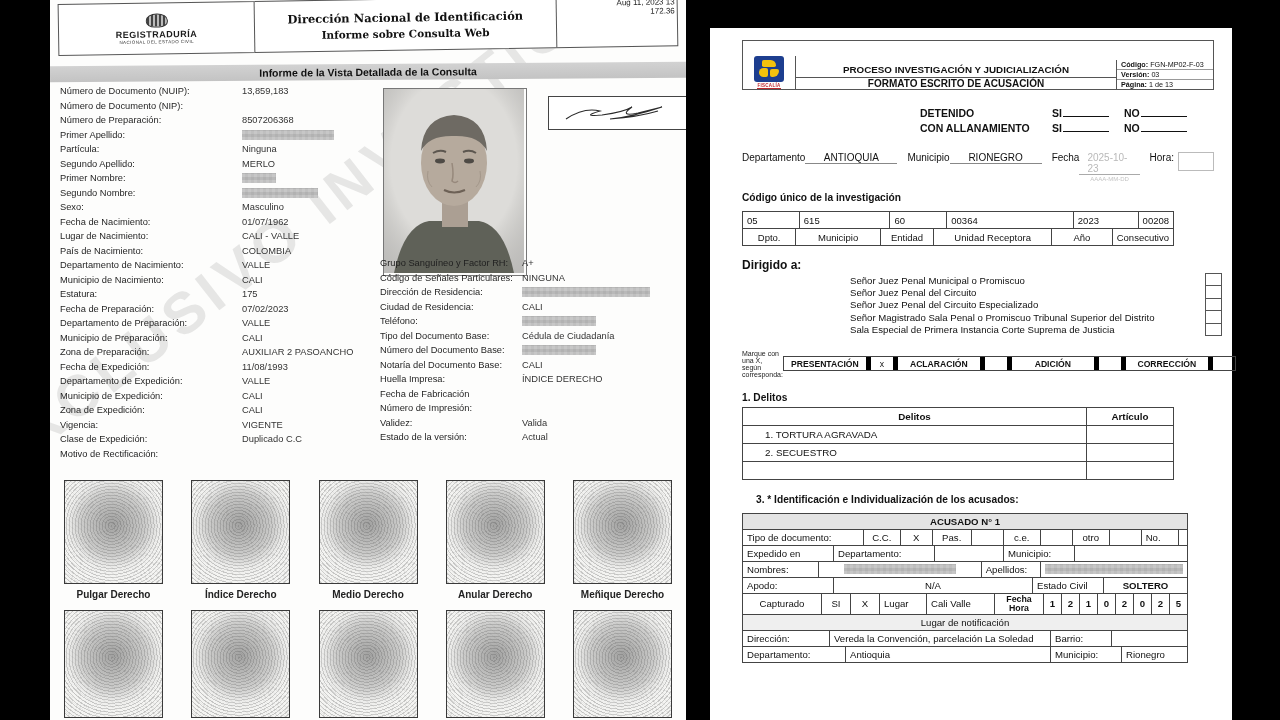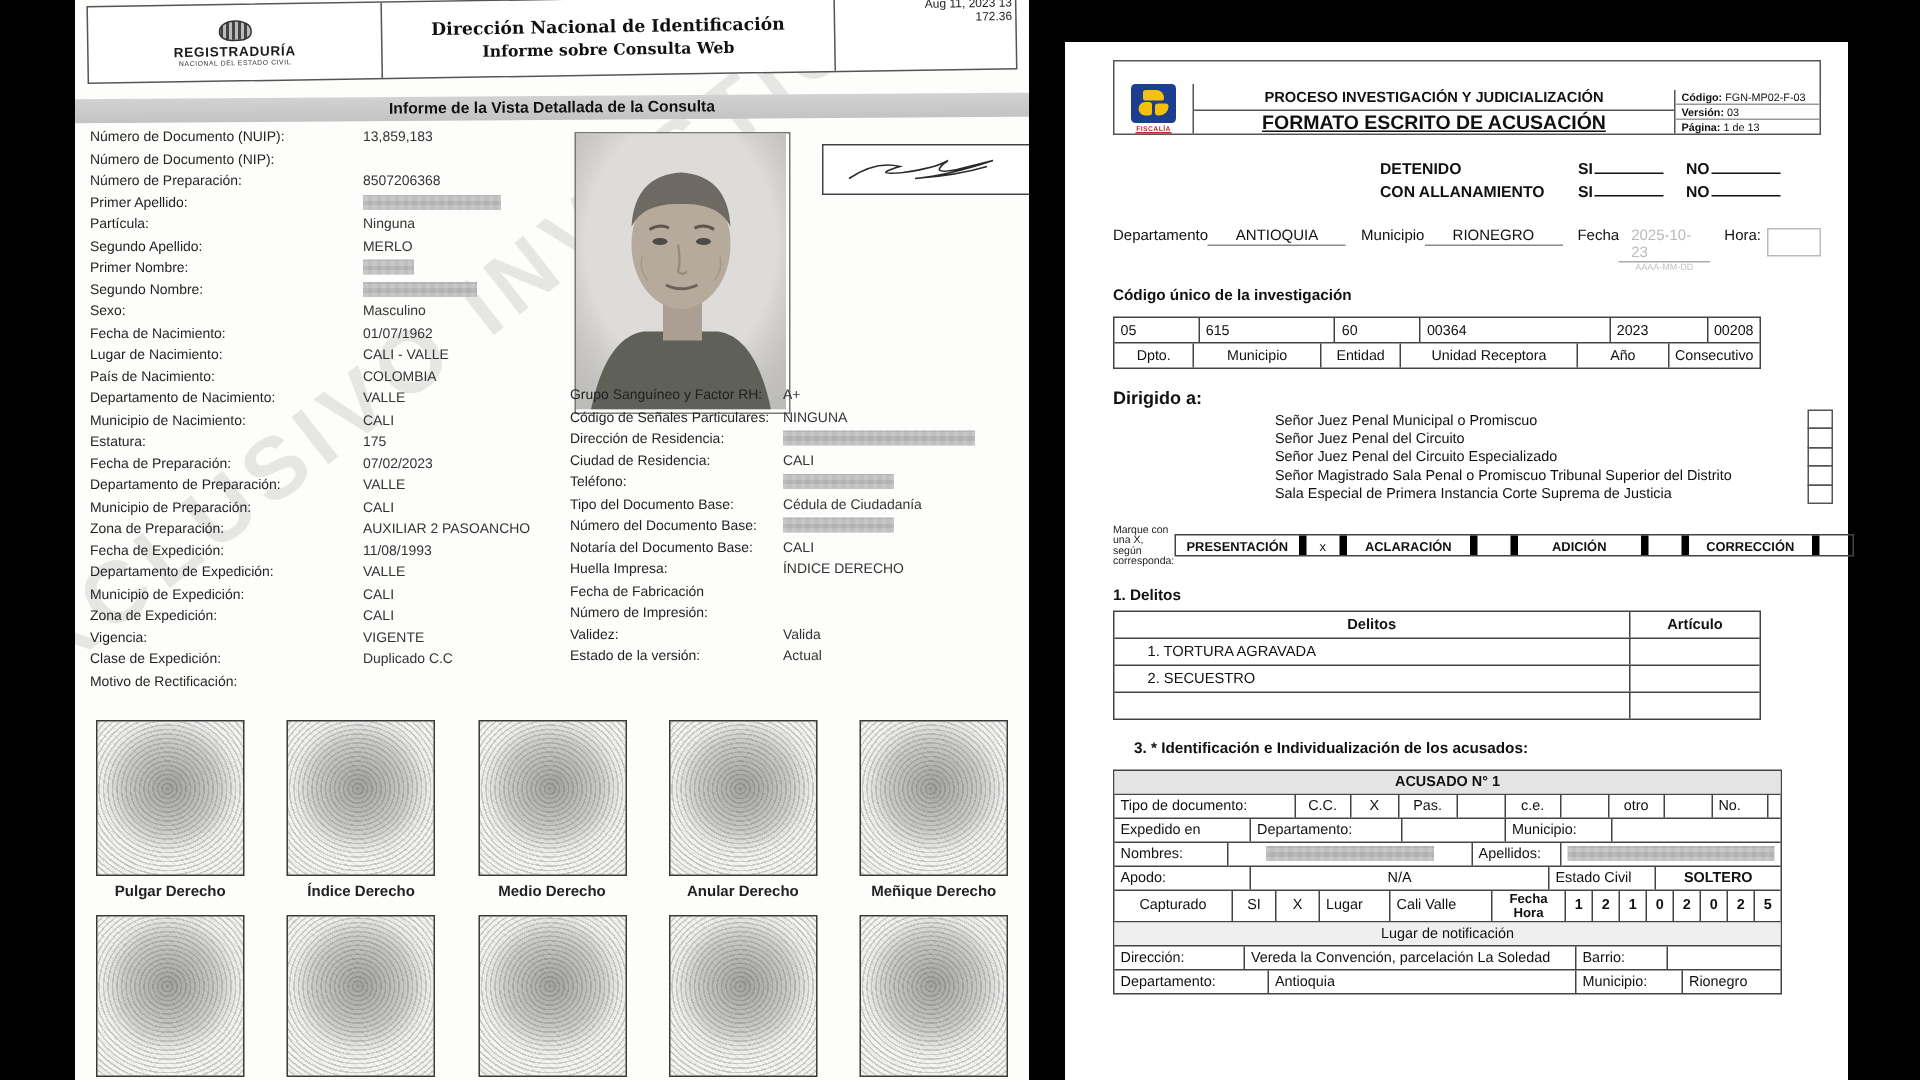--- a/index.html
+++ b/index.html
@@ -67,21 +67,21 @@
                 align-items:center;justify-content:center;}
   .fisc-logo{width:30px;height:26px;background:#1d3e8f;border-radius:3px;position:relative;}
   .fisc-logo .y1{position:absolute;left:8px;top:4px;width:14px;height:7px;background:#f4c20d;border-radius:2px 6px 2px 2px;}
   .fisc-logo .y2{position:absolute;left:5px;top:12px;width:9px;height:9px;background:#f4c20d;border-radius:50% 2px 2px 50%;}
   .fisc-logo .y3{position:absolute;left:16px;top:13px;width:9px;height:8px;background:#f4c20d;border-radius:2px 2px 6px 2px;}
   .fisc-text{font-size:4.5px;font-weight:bold;color:#c0272d;letter-spacing:.3px;margin-top:1px;
              border-bottom:1px solid #c0272d;}
   .rt-title-cell{flex:1;display:flex;flex-direction:column;}
   .rt-title-top{border-bottom:1px solid #555;height:16px;display:flex;align-items:center;justify-content:center;
                 font-weight:bold;font-size:9.8px;}
-  .rt-title-main{flex:1;display:flex;align-items:center;justify-content:center;font-weight:bold;font-size:13px;text-decoration:underline;}
+  .rt-title-main{flex:1;display:flex;align-items:center;justify-content:center;font-weight:bold;font-size:10px;}
   .rt-meta-cell{width:96px;border-left:1px solid #555;display:flex;flex-direction:column;font-size:7.2px;}
   .rt-meta-cell div{flex:1;display:flex;align-items:center;padding-left:4px;}
   .rt-meta-cell div + div{border-top:1px solid #999;}
   .rt-meta-cell b{font-weight:bold;}
 
   .detained{margin:16px 0 0 178px;font-weight:bold;font-size:10.5px;line-height:15px;}
   .det-row{display:flex;}
   .det-row .dlab{width:132px;}
   .det-row .opt{width:72px;}
   .det-row .opt span{font-weight:bold;}

